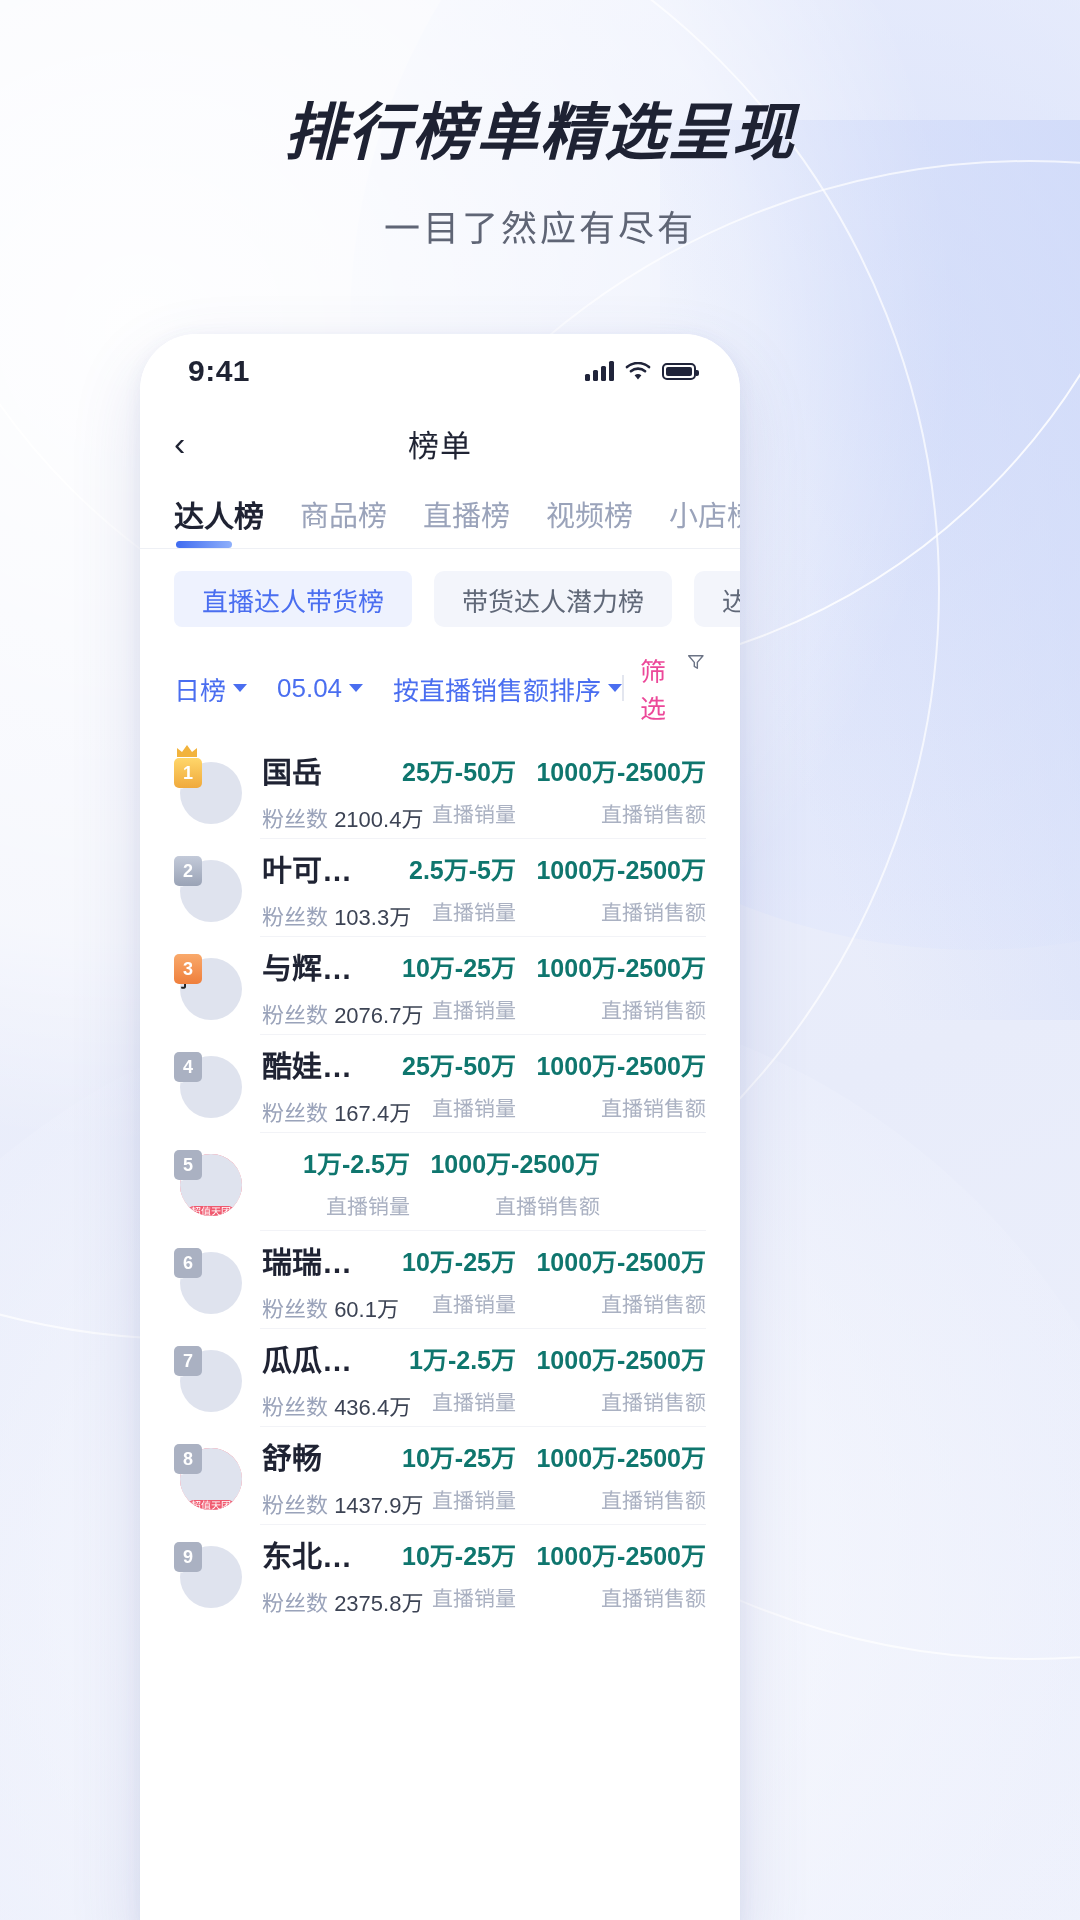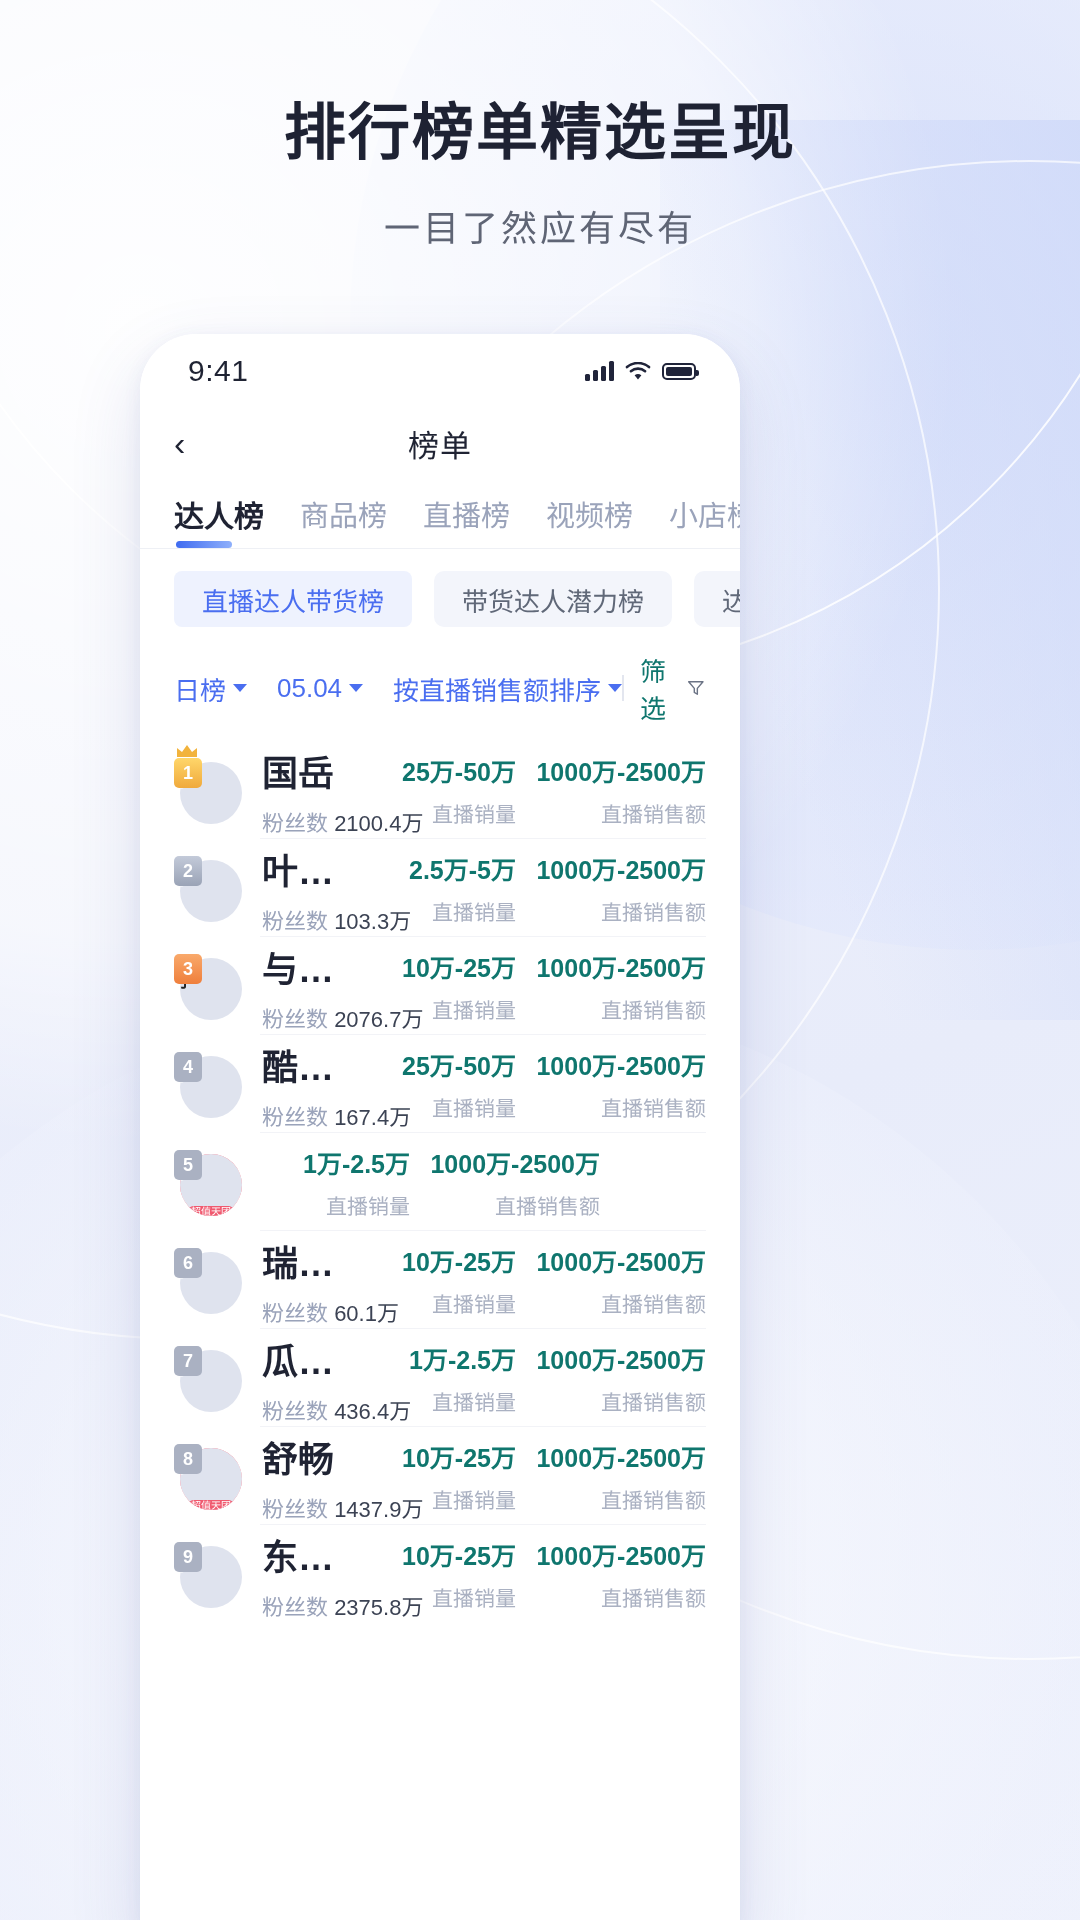--- a/index.html
+++ b/index.html
@@ -25,36 +25,36 @@
     border:2px solid rgba(255,255,255,.85);}
   .bg-stroke2{position:absolute;left:-560px;top:-160px;width:1500px;height:1500px;border-radius:50%;
     border:2px solid rgba(255,255,255,.70);}
   .bg-stroke3{position:absolute;right:-700px;top:160px;width:1500px;height:1500px;border-radius:50%;
     border:2px solid rgba(255,255,255,.70);}
   .bg-tint-r{position:absolute;right:0;top:120px;width:420px;height:900px;
     background:linear-gradient(250deg, rgba(205,216,249,.75), rgba(255,255,255,0) 70%);}
 
   
   .headline{position:absolute;top:96px;left:0;width:1080px;text-align:center;
-    font-size:62px;line-height:1.18;font-weight:700;color:#1e2233;letter-spacing:2px;}
+    font-size:62px;line-height:1.18;font-weight:700;color:#1e2233;letter-spacing:2px;font-style:italic;}
   .subhead{position:absolute;top:206px;left:0;width:1080px;text-align:center;
     font-size:36px;line-height:1.3;font-weight:400;color:#5f6575;letter-spacing:3px;}
 
   
   .phone{position:absolute;left:140px;top:334px;width:600px;height:1600px;
     background:#ffffff;border-radius:56px 56px 0 0;
     box-shadow:0 28px 70px rgba(80,95,160,.16), 0 4px 18px rgba(80,95,160,.08);
     overflow:hidden;}
   .phone-inner{position:absolute;inset:0;background:#fff;border-radius:56px 56px 0 0;overflow:hidden;
     display:flex;flex-direction:column;}
 
   
   .statusbar{height:74px;flex:0 0 74px;display:flex;align-items:center;
     justify-content:space-between;padding:0 44px 0 48px;}
-  .st-time{font-size:30px;font-weight:400;color:#1f2333;letter-spacing:.5px;}
+  .st-time{font-size:30px;font-weight:700;color:#1f2333;letter-spacing:.5px;}
   .st-icons{display:flex;align-items:center;gap:11px;}
   .sig{display:flex;align-items:flex-end;gap:3px;height:20px;}
   .sig i{display:block;width:5px;background:#20243a;border-radius:1.5px;}
   .sig i:nth-child(1){height:7px;} .sig i:nth-child(2){height:11px;}
   .sig i:nth-child(3){height:15px;} .sig i:nth-child(4){height:20px;}
   .batt{width:34px;height:17px;border:2px solid #20243a;border-radius:5px;position:relative;padding:2px;}
   .batt::after{content:"";position:absolute;right:-5px;top:5px;width:3px;height:6px;
     background:#20243a;border-radius:0 2px 2px 0;}
   .batt span{display:block;height:100%;width:100%;background:#20243a;border-radius:2px;}
 
@@ -80,40 +80,40 @@
   .chip.active{background:#eef2fe;color:#4a6ef0;border-radius:8px;}
 
   
   .filters{flex:0 0 auto;display:flex;align-items:center;padding:4px 34px 16px 34px;}
   .fl{display:flex;align-items:center;gap:30px;flex:1;}
   .fitem{display:flex;align-items:center;gap:7px;font-size:26px;color:#4a6ef0;white-space:nowrap;}
   .caret{width:0;height:0;border-left:7px solid transparent;border-right:7px solid transparent;
     border-top:8px solid #4a6ef0;display:inline-block;}
   .fr{display:flex;align-items:center;gap:16px;}
   .divider-v{width:2px;height:26px;background:#e3e6ef;}
-  .fscreen{display:flex;align-items:center;font-size:26px;color:#0f766e;}
+  .fscreen{display:flex;align-items:flex-start;font-size:26px;color:#ec4899;}
 
   
   .list{flex:1 1 auto;overflow:hidden;padding:0 34px;}
   .row{display:flex;align-items:center;height:98px;position:relative;}
   .row + .row{margin-top:0;}
   .row::after{content:"";position:absolute;left:86px;right:0;bottom:0;height:1px;background:#f2f3f7;}
   .row:last-child::after{display:none;}
   .ava-wrap{position:relative;width:68px;height:68px;flex:0 0 68px;margin-right:20px;}
   .ava{width:62px;height:62px;border-radius:50%;position:absolute;right:0;bottom:0;
     background:#dfe3ee;overflow:hidden;}
   .rankbox{position:absolute;left:0;top:2px;width:28px;height:30px;border-radius:5px;
     display:flex;align-items:center;justify-content:center;
     font-size:18px;font-weight:700;color:#fff;z-index:3;background:#aab1c2;}
   .rankbox.r1{background:linear-gradient(180deg,#ffd66a,#f0a93c);}
   .rankbox.r2{background:linear-gradient(180deg,#c3cad9,#9aa3b6);}
   .rankbox.r3{background:linear-gradient(180deg,#f9a96b,#ef7f3c);}
   .crown{position:absolute;left:2px;top:-12px;width:22px;height:14px;z-index:4;}
   .r-main{flex:1 1 auto;min-width:0;padding-right:10px;}
-  .r-name{font-size:36px;font-weight:700;color:#1f2333;white-space:nowrap;overflow:hidden;
+  .r-name{font-size:30px;font-weight:700;color:#1f2333;white-space:nowrap;overflow:hidden;
     text-overflow:ellipsis;max-width:250px;}
   .r-sub{font-size:22px;color:#9aa3ba;margin-top:9px;white-space:nowrap;}
   .r-sub b{color:#3c4354;font-weight:400;}
   .r-col{flex:0 0 auto;text-align:right;}
   .r-col.c1{width:148px;}
   .r-col.c2{width:190px;}
   .r-val{font-size:25px;font-weight:700;color:#0f766e;white-space:nowrap;}
   .r-lab{font-size:21px;color:#aab1c2;margin-top:10px;white-space:nowrap;}
 
   

